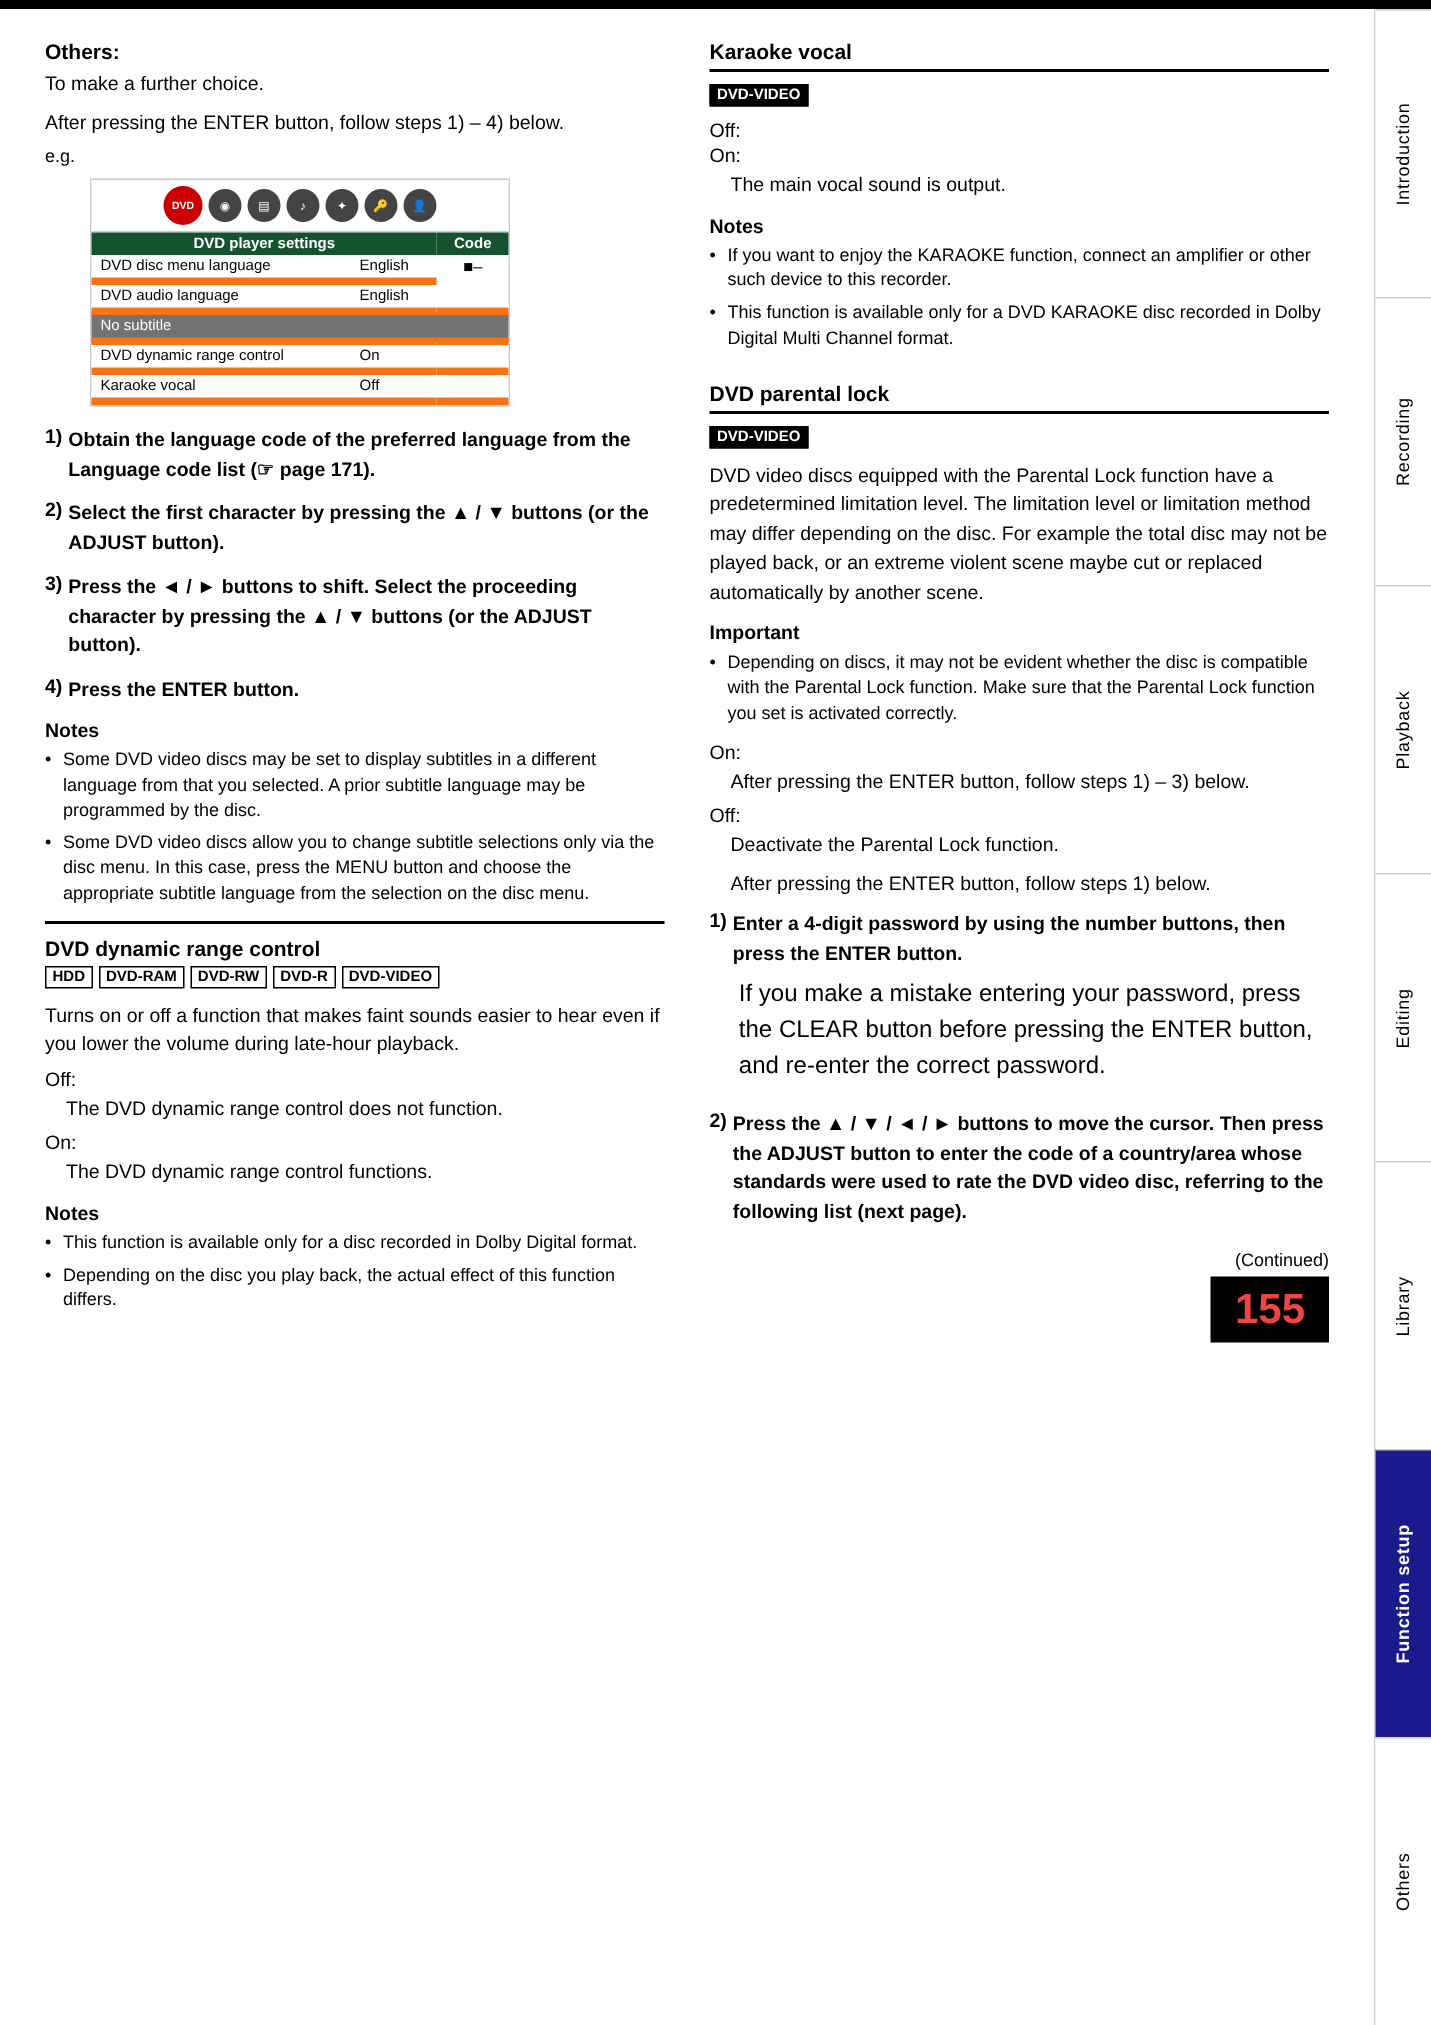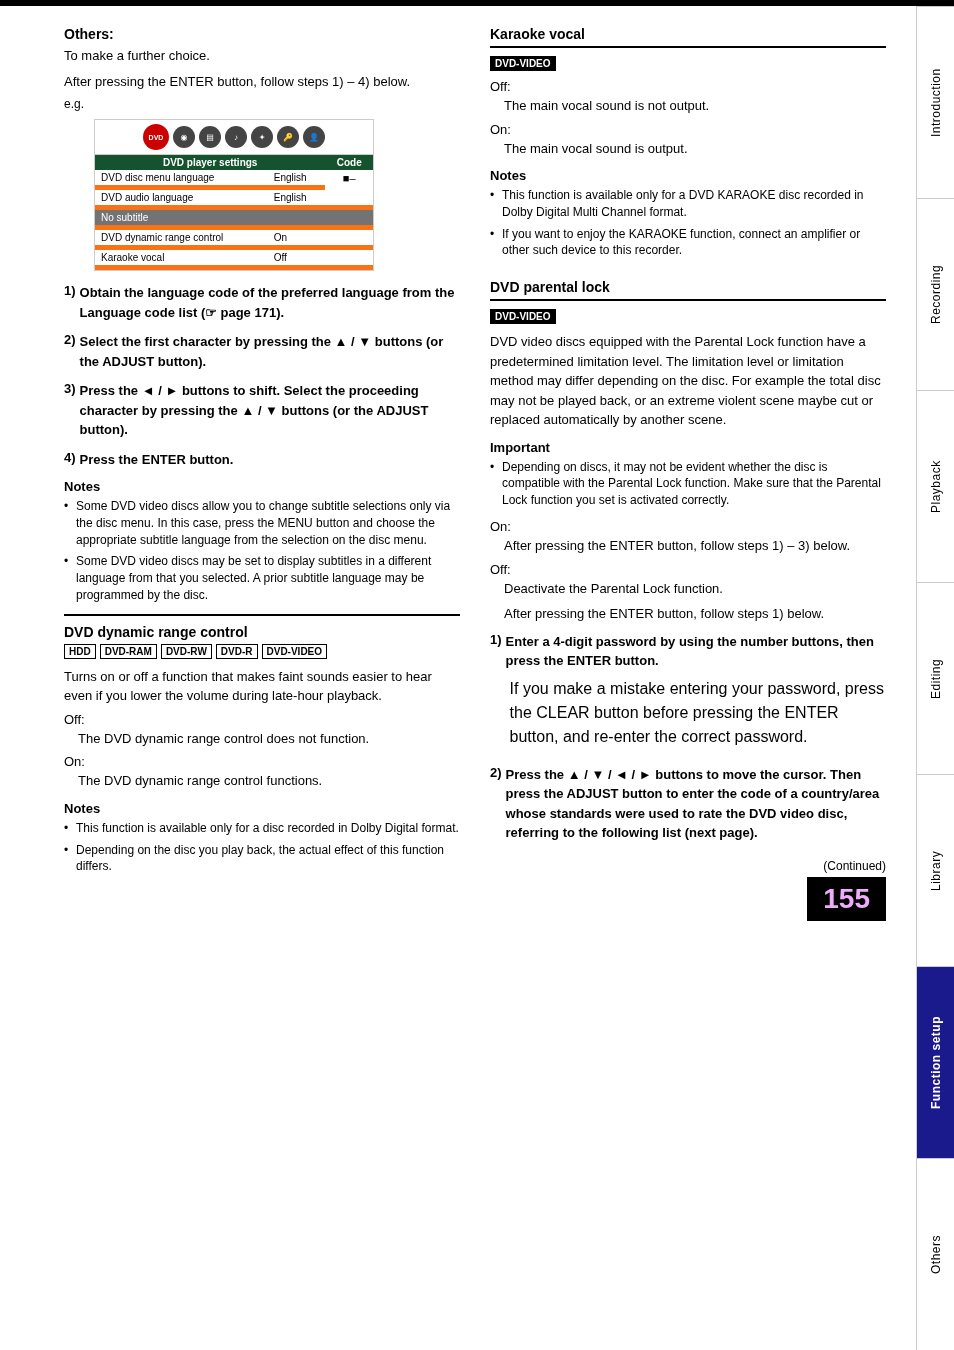--- a/index.html
+++ b/index.html
@@ -16,21 +16,20 @@
     .page-border-top {
       height: 6px;
       background: #000;
       width: 100%;
     }
 
     .page-container {
       display: flex;
       width: 100%;
       min-height: 1344px;
-      padding-left: 34px;
     }
 
     
     .sidebar-right {
       width: 38px;
       display: flex;
       flex-direction: column;
       border-left: 1px solid #ccc;
       flex-shrink: 0;
     }
@@ -243,21 +242,21 @@
     }
 
     .note-item::before {
       content: "•";
       position: absolute;
       left: 0;
     }
 
     .page-number-box {
       background: #000;
-      color: #f0abfc;
+      color: #ef4444;
       font-size: 28px;
       font-weight: bold;
       padding: 6px 16px;
     }
 
     .continued-text {
       font-size: 12px;
       text-align: right;
       margin-bottom: 4px;
     }
@@ -347,22 +346,22 @@
             <span class="step-text">Press the ◄ / ► buttons to shift. Select the proceeding character by pressing the ▲ / ▼ buttons (or the ADJUST button).</span>
           </div>
           <div class="step-item">
             <span class="step-num">4)</span>
             <span class="step-text">Press the ENTER button.</span>
           </div>
         </div>
 
         <div class="notes-section">
           <div class="notes-header">Notes</div>
+          <div class="note-item">Some DVD video discs may be set to display subtitles in a different language from that you selected. A prior subtitle language may be programmed by the disc.</div>
           <div class="note-item">Some DVD video discs allow you to change subtitle selections only via the disc menu. In this case, press the MENU button and choose the appropriate subtitle language from the selection on the disc menu.</div>
-          <div class="note-item">Some DVD video discs may be set to display subtitles in a different language from that you selected. A prior subtitle language may be programmed by the disc.</div>
         </div>
 
         <hr class="section-divider">
 
         <div>
           <div class="section-header">DVD dynamic range control</div>
           <div class="badge-row">
             <span class="badge">HDD</span>
             <span class="badge">DVD-RAM</span>
             <span class="badge">DVD-RW</span>
@@ -389,29 +388,28 @@
       <div class="right-col">
 
         <div>
           <div class="section-header">Karaoke vocal</div>
           <hr class="section-divider">
           <div class="badge-row">
             <span class="badge-filled">DVD-VIDEO</span>
           </div>
 
           <div class="subsection-label">Off:</div>
-          <p style="padding-left:14px;">The main vocal sound is not output.</p>
 
           <div class="subsection-label">On:</div>
           <p style="padding-left:14px;">The main vocal sound is output.</p>
 
           <div class="notes-section">
             <div class="notes-header">Notes</div>
+            <div class="note-item">If you want to enjoy the KARAOKE function, connect an amplifier or other such device to this recorder.</div>
             <div class="note-item">This function is available only for a DVD KARAOKE disc recorded in Dolby Digital Multi Channel format.</div>
-            <div class="note-item">If you want to enjoy the KARAOKE function, connect an amplifier or other such device to this recorder.</div>
           </div>
         </div>
 
         <div style="margin-top: 20px;"></div>
 
         <div>
           <div class="section-header">DVD parental lock</div>
           <hr class="section-divider">
           <div class="badge-row">
             <span class="badge-filled">DVD-VIDEO</span>

